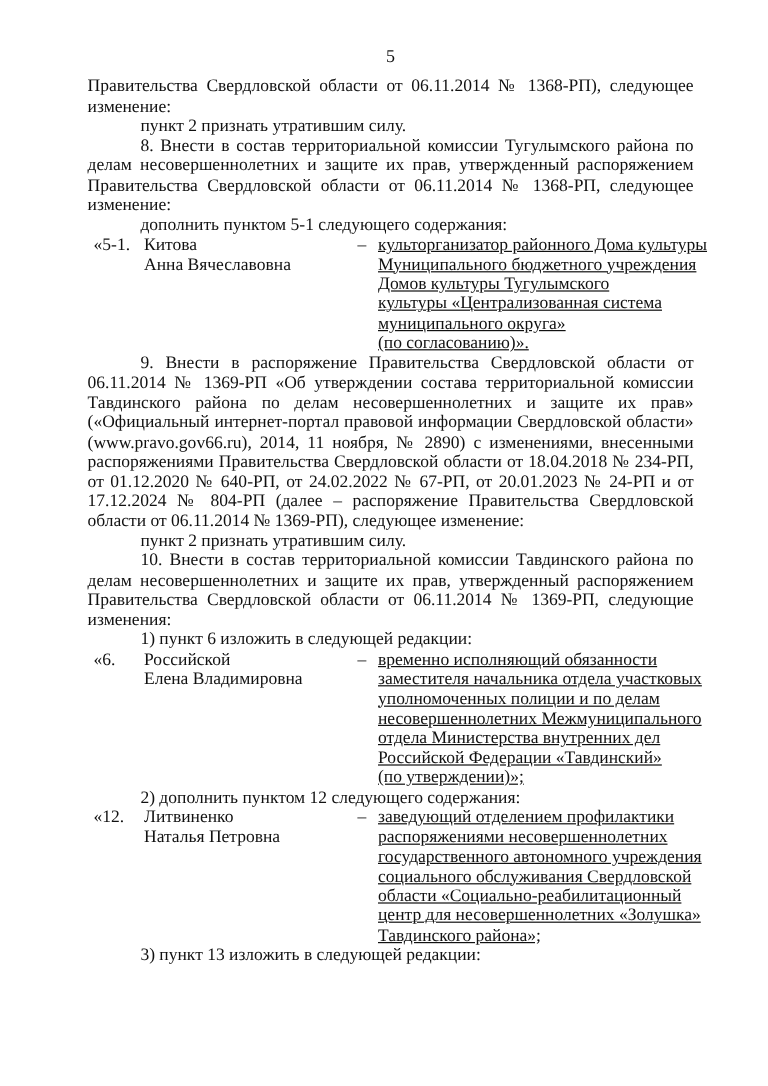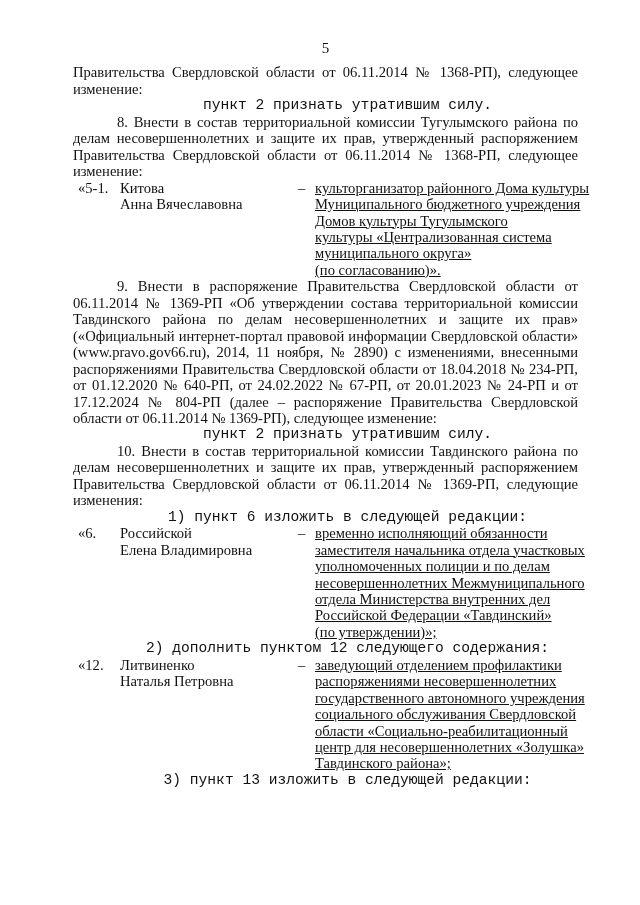--- a/index.html
+++ b/index.html
@@ -5,37 +5,38 @@
   html, body { margin: 0; padding: 0; background: #ffffff; }
   body { width: 640px; height: 905px; position: relative; overflow: hidden; }
   .page {
     position: absolute; left: 73px; top: 40px; width: 505px;
     font-family: "Liberation Serif", "DejaVu Serif", serif;
     font-size: 14.6px; line-height: 16.45px; color: #111;
   }
   .page-num { text-align: center; margin-bottom: 8px; font-size: 15px; }
   p { margin: 0; text-align: justify; text-align-last: auto; }
   p.indent { text-indent: 44px; }
-  p.last { text-align: center; font-family: Liberation Mono, monospace; }
+  p.last { text-align: left; }
   .member { position: relative; display: flex; }
   .member .num { width: 47px; flex: none; padding-left: 5px; box-sizing: border-box; }
   .member .name { width: 178px; flex: none; font-family: Liberation Serif, serif; }
   .member .dash { width: 17px; flex: none; }
   .member .desc { flex: 1; text-decoration: underline; }
   .member .line { display: block; white-space: nowrap; }
 </style>
 </head>
 <body>
 
 <div class="page">
   <div class="page-num">5</div>
 
   <p>Правительства Свердловской области от 06.11.2014 № 1368-РП), следующее изменение:</p>
   <p class="indent last">пункт 2 признать утратившим силу.</p>
   <p class="indent">8. Внести в состав территориальной комиссии Тугулымского района по делам несовершеннолетних и защите их прав, утвержденный распоряжением Правительства Свердловской области от 06.11.2014 № 1368-РП, следующее изменение:</p>
+  <p class="indent last">дополнить пунктом 5-1 следующего содержания:</p>
 
   <div class="member">
     <div class="num">«5-1.</div>
     <div class="name">
       <span class="line">Китова</span>
       <span class="line">Анна Вячеславовна</span>
     </div>
     <div class="dash">–</div>
     <div class="desc">
       <span class="line">культорганизатор районного Дома культуры</span>

